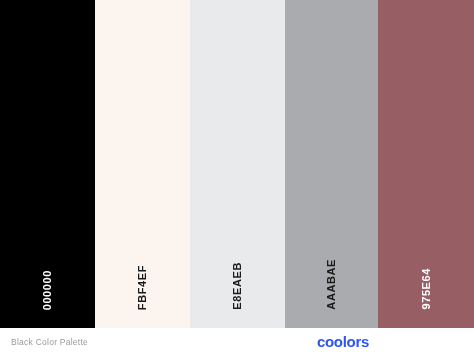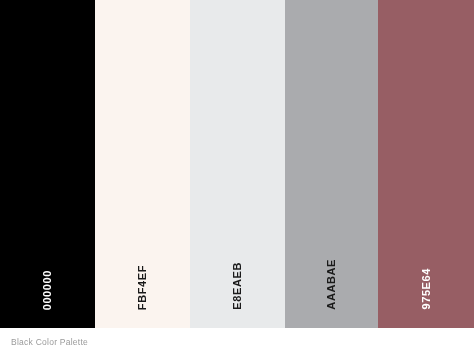--- a/index.html
+++ b/index.html
@@ -96,15 +96,16 @@
     </div>
 
     <div class="swatch" style="width:96px; background:#975E64;">
       <span class="swatch-label" style="color:#FFFFFF;">975E64</span>
     </div>
 
   </div>
 
   <div class="footer-bar">
     <span class="footer-title">Black Color Palette</span>
+    <span class="brand-logo">coolors</span>
   </div>
 
 </div>
 
 </body></html>

